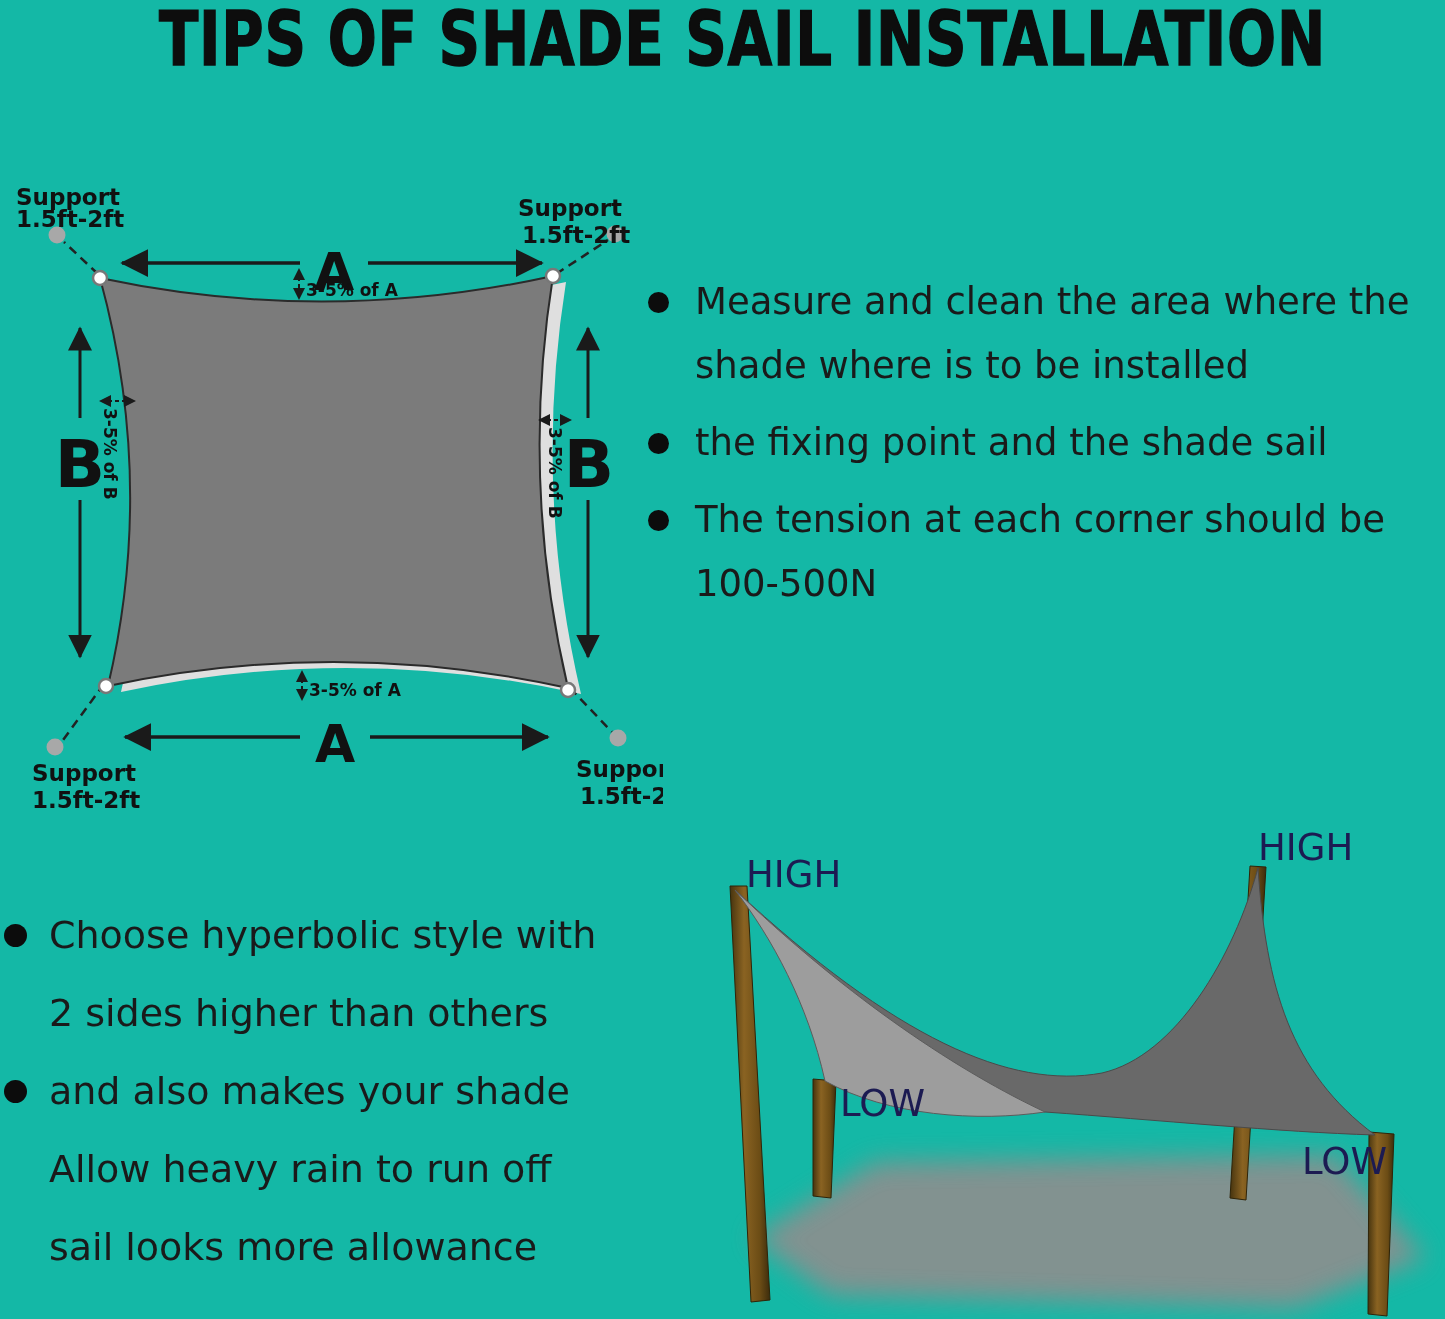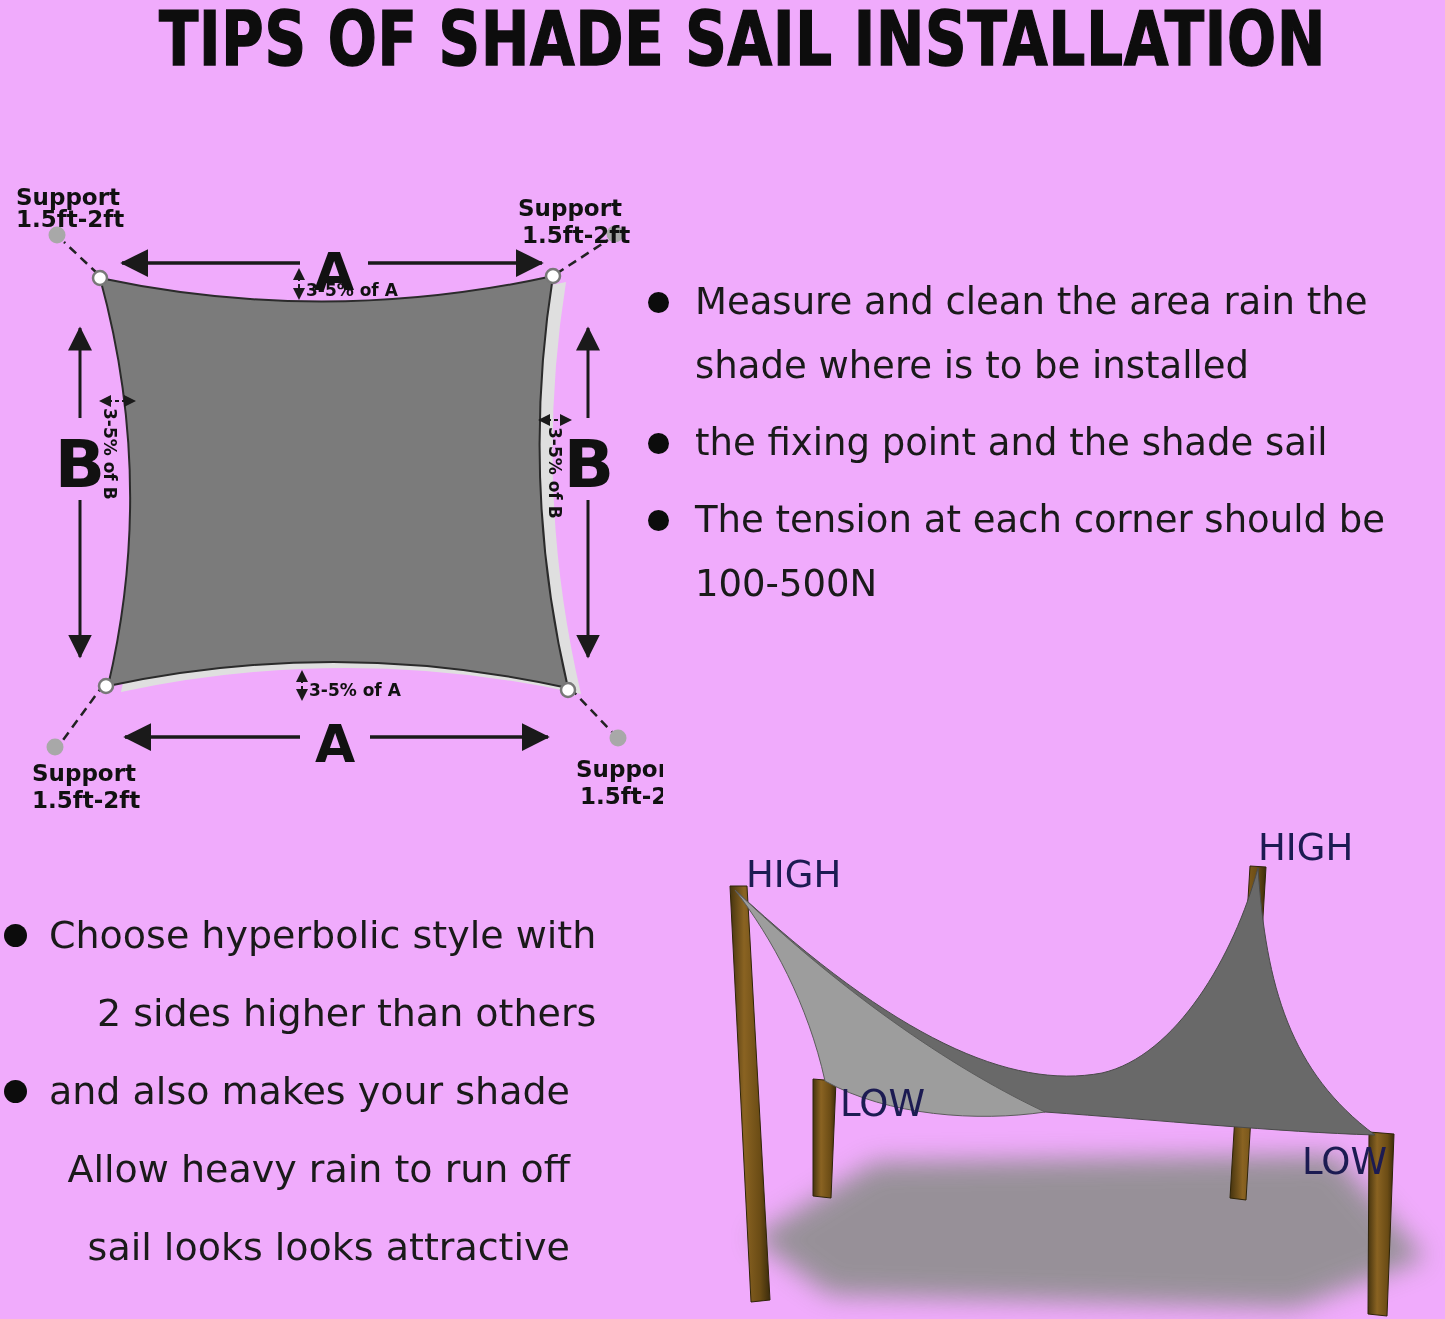--- a/index.html
+++ b/index.html
@@ -1,37 +1,37 @@
 <!DOCTYPE html>
 <html><head>
 <meta charset="utf-8">
 <style>
   html,body{margin:0;padding:0;background:#ffffff;}
   .canvas{
-    position:relative;width:1445px;height:1319px;background:#f0abfc;overflow:hidden;
+    position:relative;width:1445px;height:1319px;background:#14b8a6;overflow:hidden;
     font-family:"DejaVu Sans","Liberation Sans",sans-serif;color:#1a1a1a;
   }
   .title{
     position:absolute;top:-4px;left:0;width:1445px;text-align:center;
     font-size:74px;font-weight:800;letter-spacing:1px;color:#0d0d0d;white-space:nowrap;
     transform:scaleX(0.78);transform-origin:50% 0;
     -webkit-text-stroke:1.5px #0d0d0d;
   }
   .tips{position:absolute;list-style:none;margin:0;padding:0;}
   .tips-right{left:648px;top:270px;width:800px;font-size:37px;}
   .tips-left{left:4px;top:896px;width:648px;font-size:38px;}
   .tip{display:flex;align-items:flex-start;}
   .tips-right .tip{margin-bottom:13px;}
   .tips-left .tip{margin-bottom:0;}
   .dot{flex:0 0 auto;border-radius:50%;background:#0c0c0c;}
   .tips-right .dot{width:21px;height:21px;margin:22px 26px 0 0;}
   .tips-left .dot{width:23px;height:23px;margin:28px 22px 0 0;}
   .tl{display:block;}
   .tips-right .tl span{display:block;line-height:64px;}
-  .tips-left .tl span{display:block;line-height:78px;text-align:right;}
+  .tips-left .tl span{display:block;line-height:78px;}
   svg text{font-family:"DejaVu Sans","Liberation Sans",sans-serif;}
 </style>
 </head>
 <body>
 
 <div class="canvas">
 
   <div class="title">TIPS OF SHADE SAIL INSTALLATION</div>
 
   <svg style="position:absolute;left:8px;top:180px;" width="655" height="650" viewBox="0 0 655 650">
@@ -106,21 +106,21 @@
       <text x="24" y="628">1.5ft-2ft</text>
       <text x="568" y="597">Support</text>
       <text x="572" y="624">1.5ft-2ft</text>
     </g>
   </svg>
 
   <ul class="tips tips-right">
     <li class="tip">
       <span class="dot"></span>
       <div class="tl">
-        <span>Measure and clean the area rain the</span>
+        <span>Measure and clean the area where the</span>
         <span>shade where is to be installed</span>
       </div>
     </li>
     <li class="tip">
       <span class="dot"></span>
       <div class="tl">
         <span>the fixing point and the shade sail</span>
       </div>
     </li>
     <li class="tip">
@@ -138,21 +138,21 @@
       <div class="tl">
         <span>Choose hyperbolic style with</span>
         <span>2 sides higher than others</span>
       </div>
     </li>
     <li class="tip">
       <span class="dot"></span>
       <div class="tl">
         <span>and also makes your shade</span>
         <span>Allow heavy rain to run off</span>
-        <span>sail looks looks attractive</span>
+        <span>sail looks more allowance</span>
       </div>
     </li>
   </ul>
 
   <svg style="position:absolute;left:680px;top:790px;" width="765" height="529" viewBox="0 0 765 529">
     <defs>
       <linearGradient id="wood" x1="0" y1="0" x2="1" y2="0">
         <stop offset="0" stop-color="#46340f"></stop>
         <stop offset="0.35" stop-color="#8a6322"></stop>
         <stop offset="0.75" stop-color="#6b4c15"></stop>

